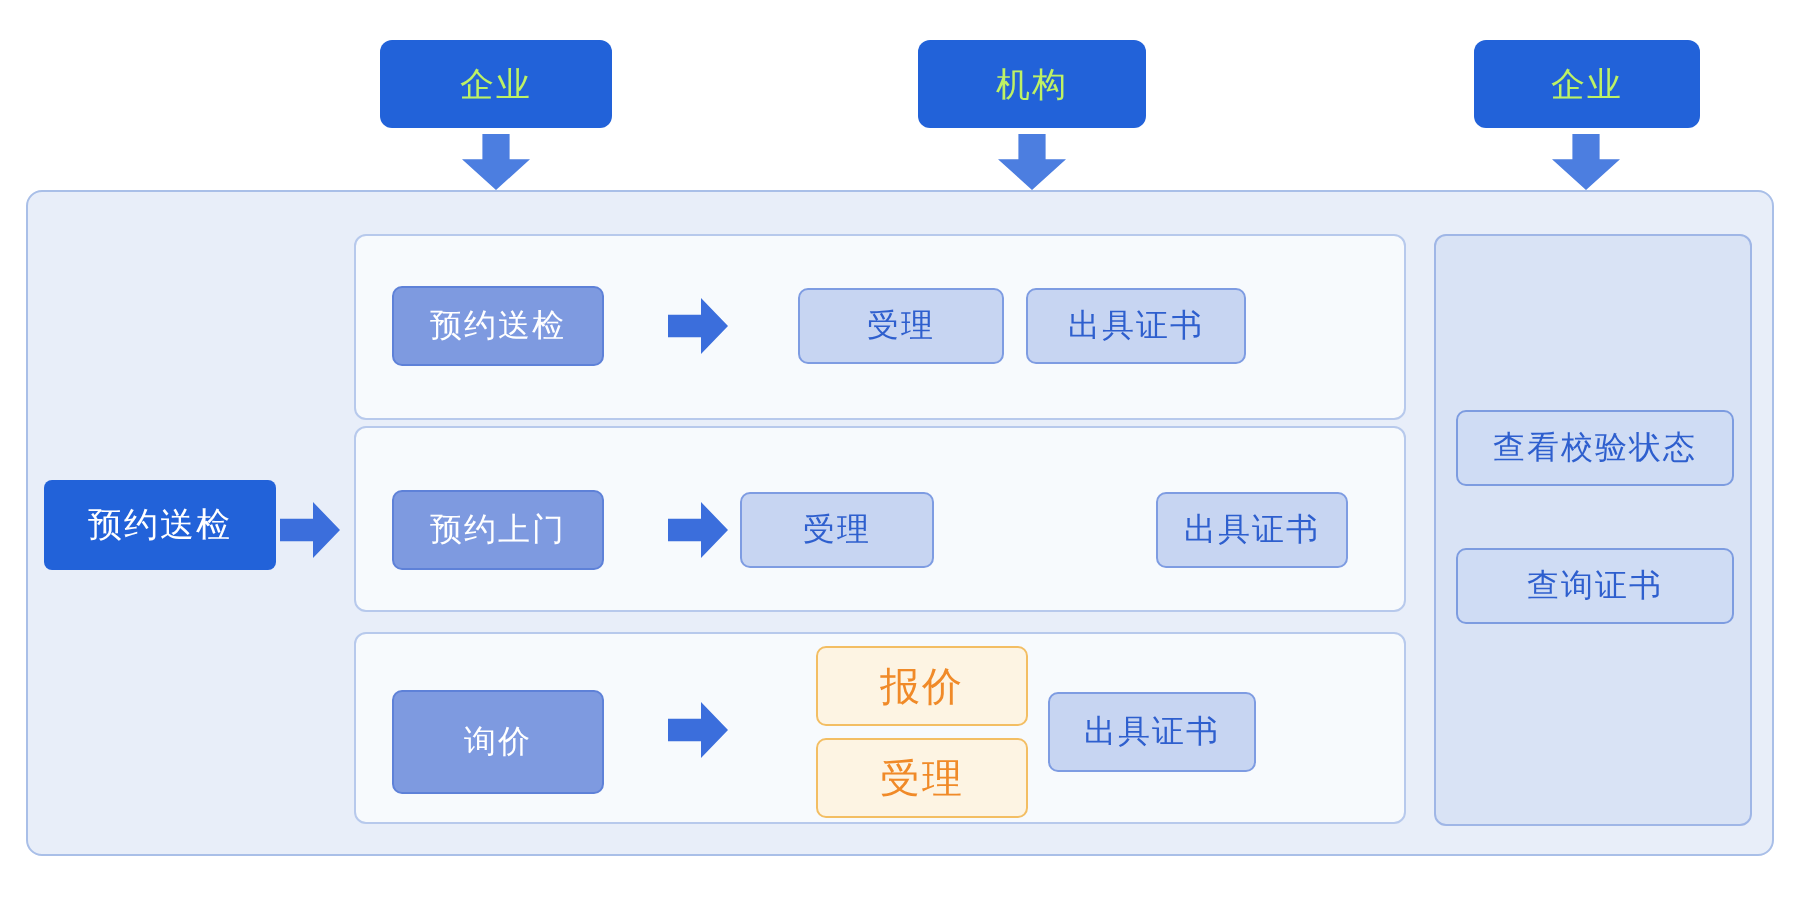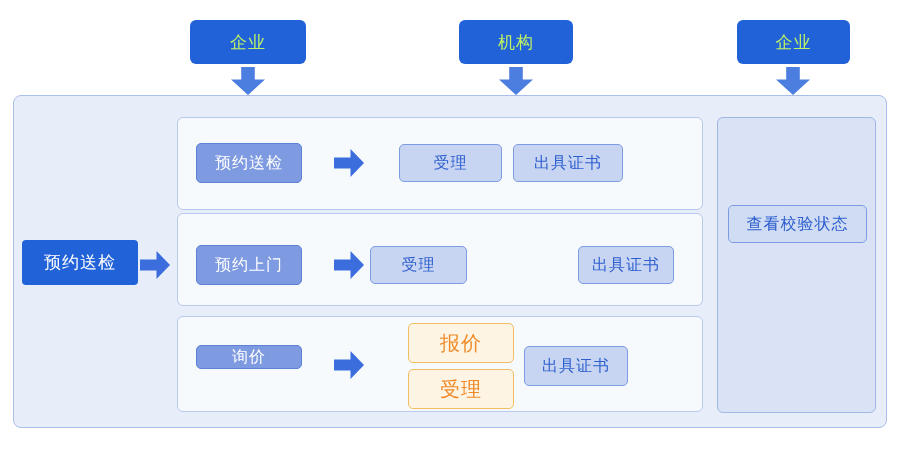--- a/index.html
+++ b/index.html
@@ -94,24 +94,25 @@
   </div>
 
   <div class="abs lane lane2">
     <div class="abs center source-box" style="left:18px;top:31px;width:106px;height:40px;">预约上门</div>
     <div class="abs flow-arrow" style="left:156px;top:37px;"></div>
     <div class="abs center step-blue" style="left:192px;top:32px;width:97px;height:38px;">受理</div>
     <div class="abs center step-blue" style="left:400px;top:32px;width:96px;height:38px;">出具证书</div>
   </div>
 
   <div class="abs lane lane3">
-    <div class="abs center source-box" style="left:18px;top:28px;width:106px;height:24px;">询价</div>
+    <div class="abs center source-box" style="left:18px;top:28px;width:106px;height:52px;">询价</div>
     <div class="abs flow-arrow" style="left:156px;top:34px;"></div>
     <div class="abs center step-orange" style="left:230px;top:6px;width:106px;height:40px;">报价</div>
     <div class="abs center step-orange" style="left:230px;top:52px;width:106px;height:40px;">受理</div>
     <div class="abs center step-blue" style="left:346px;top:29px;width:104px;height:40px;">出具证书</div>
   </div>
 
   <div class="abs panel">
     <div class="abs center panel-btn" style="top:87px;text-align:center;">查看校验状态</div>
+    <div class="abs center panel-btn" style="top:156px;">查询证书</div>
   </div>
 
 </div>
 
 </body></html>

